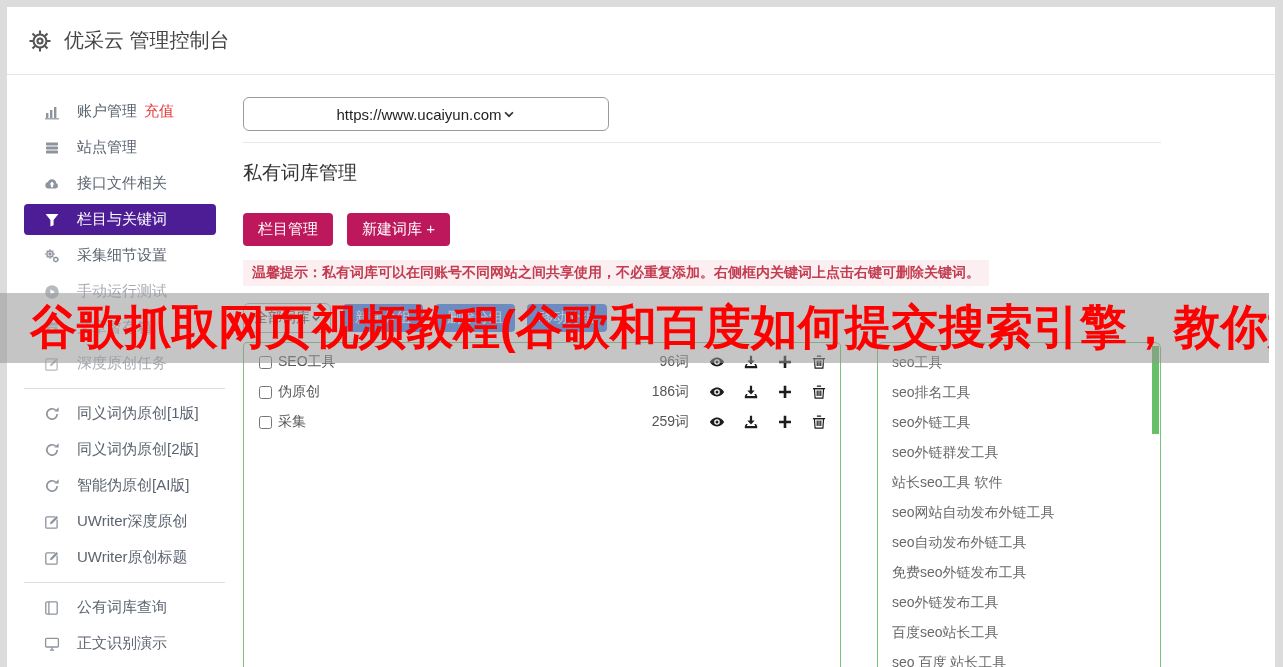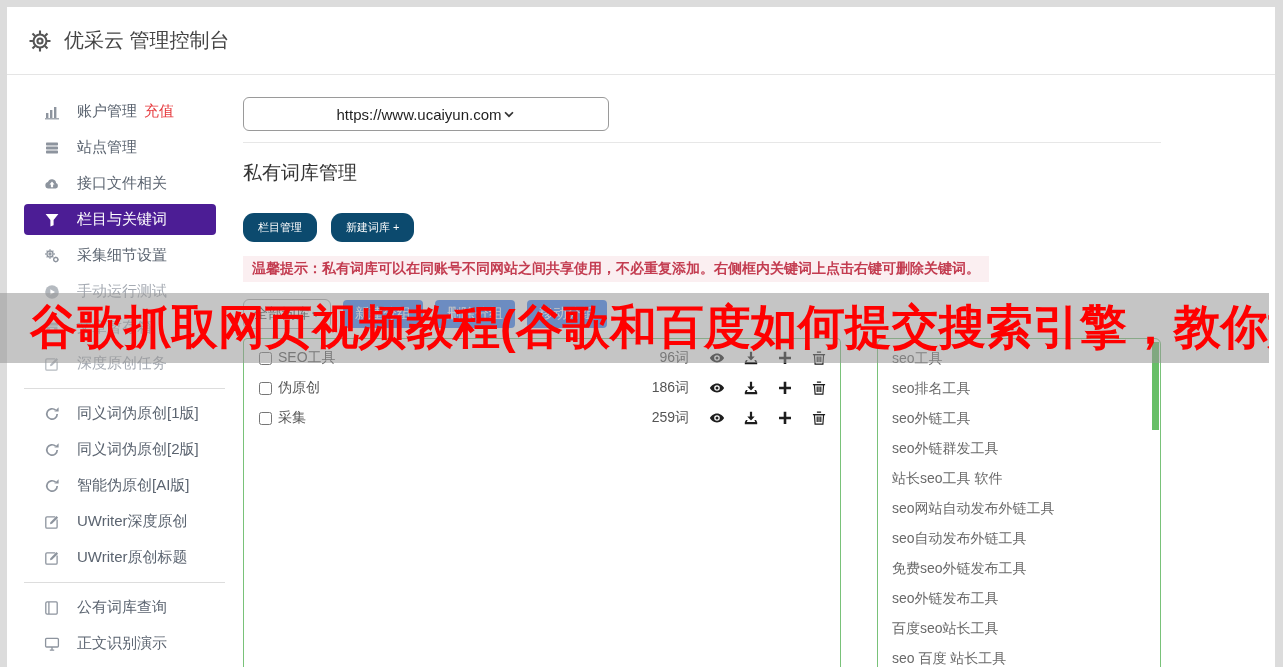--- a/index.html
+++ b/index.html
@@ -32,21 +32,21 @@
   .main{flex:1;padding:22px 0 0 10px;box-sizing:border-box;}
   .site-select{width:366px;height:34px;box-sizing:border-box;border:1px solid #9a9a9a;border-radius:6px;
     display:flex;align-items:center;justify-content:center;padding:0 13px;font-size:15px;color:#1f1f1f;cursor:pointer;}
   .chev{color:#333;}
   .chev svg{width:14px;height:14px;display:block;}
   .chev.small svg{width:12px;height:12px;}
   .hr{border-top:1px solid #e7e7e7;margin-top:11px;width:918px;}
   h2{font-size:19px;font-weight:500;color:#333;margin:17px 0 0 0;}
   .btn{border:none;cursor:pointer;font-family:inherit;border-radius:4px;color:#fff;}
   .btn-row{margin-top:27px;display:flex;gap:14px;}
-  .btn.green{background:#0c4a6e;font-size:11px;padding:7px 15px;border-radius:11px;}
+  .btn.green{background:#be185d;font-size:15px;padding:7px 15px;}
   .tip{display:inline-block;margin-top:14px;background:#fbeff1;color:#c33c50;font-size:14px;padding:4px 9px;font-weight:bold;}
   .controls{margin-top:17px;display:flex;align-items:center;gap:12px;font-family:Liberation Serif, serif;}
   .mini-select{width:88px;height:30px;box-sizing:border-box;border:1px solid #aaa;border-radius:6px;background:#fff;
     display:flex;align-items:center;justify-content:space-between;padding:0 8px 0 10px;font-size:14px;color:#444;cursor:pointer;}
   .btn.blue{background:#3b82f6;font-size:14px;padding:5px 12px;}
   .panels{margin-top:9px;display:flex;gap:36px;}
   .panel{border:1px solid #79c279;background:#fff;box-sizing:border-box;}
   .panel.left{width:598px;height:345px;border-radius:4px 4px 0 0;padding-top:4px;}
   .panel.right{width:284px;height:345px;border-radius:6px 6px 0 0;position:relative;padding-top:4px;}
   .t-row{display:flex;align-items:center;height:30px;padding:0 13px 0 15px;}

